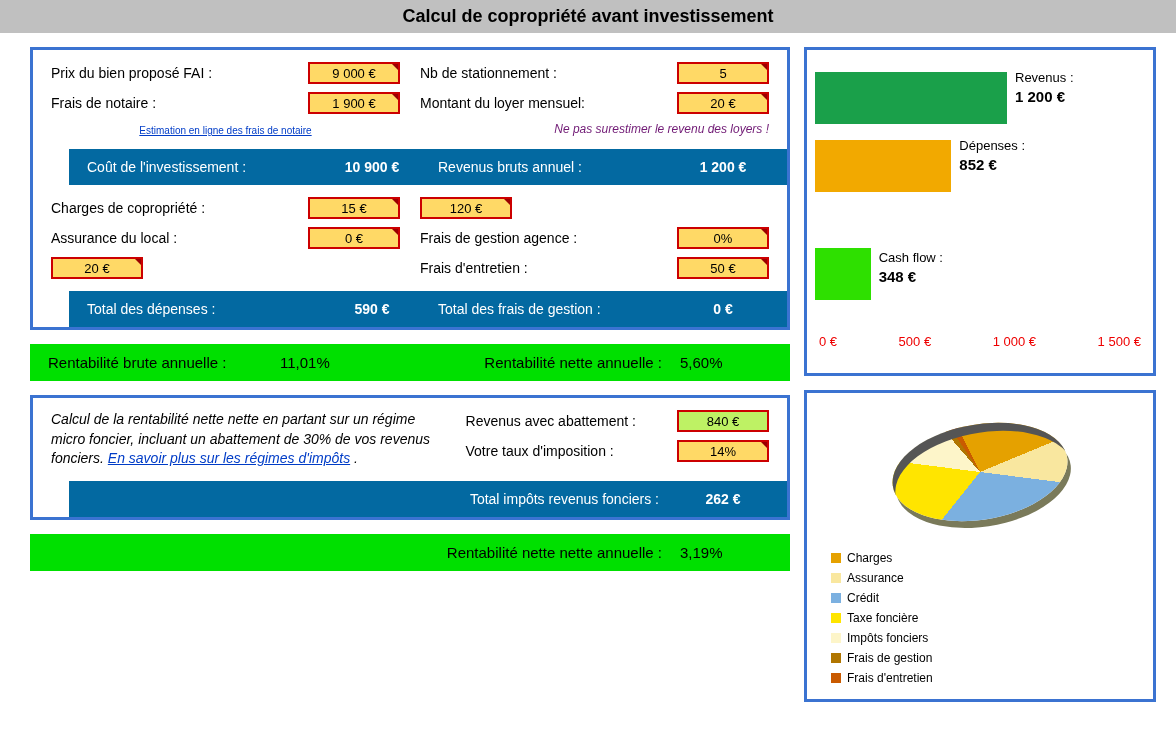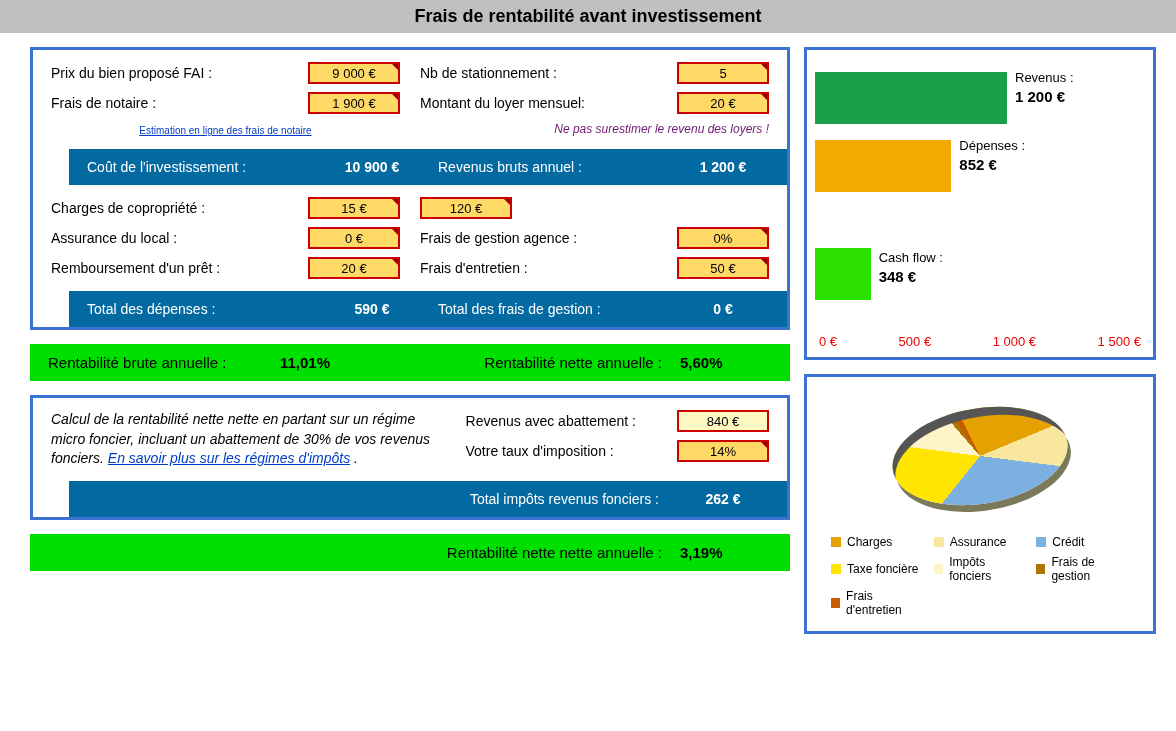--- a/index.html
+++ b/index.html
@@ -8,61 +8,61 @@
 .container { display: flex; gap: 14px; padding: 14px 18px; }
 .left-col { width: 772px; display: flex; flex-direction: column; gap: 14px; padding-left: 12px; }
 .right-col { width: 352px; display: flex; flex-direction: column; gap: 14px; }
 .panel { border: 3px solid #3b73d1; background: #fff; }
 .row-group { padding: 12px 18px; display: flex; gap: 20px; }
 .col { flex: 1; display: flex; flex-direction: column; gap: 8px; }
 .field-row { display: flex; align-items: center; gap: 8px; }
 .field-label { flex: 1; font-size: 14px; }
 .field-box { width: 92px; height: 22px; background: #ffd966; border: 2px solid #c00; display:flex; align-items:center; justify-content:center; font-size: 13px; position: relative; }
 .field-box::after { content:""; position:absolute; top:0; right:0; width:0; height:0; border-left: 6px solid transparent; border-top: 6px solid #900; }
-.readonly-box { width: 92px; height: 22px; border: 2px solid #c00; display:flex; align-items:center; justify-content:center; font-size: 13px; background:#fef9c3; }
+.readonly-box { width: 92px; height: 22px; border: 2px solid #c00; display:flex; align-items:center; justify-content:center; font-size: 13px; background:#bef264; }
 .link { color: #003cc7; text-decoration: underline; font-size: 10px; cursor:pointer; }
 .note { color: #701a75; font-style: italic; font-size: 12px; text-align:right; }
 .summary-bar { background: #0369a1; color: #fff; display:flex; padding: 10px 18px; font-size: 14px; margin-left: 36px; }
 .summary-bar .s-left, .summary-bar .s-right { flex:1; display:flex; }
 .summary-bar .s-label { flex:1; }
 .summary-bar .s-val { width: 92px; text-align:center; font-weight: bold; }
 .green-bar { background: #00e000; display:flex; padding: 10px 18px; font-size: 15px; }
 .green-bar .g-label { flex:1; text-align:right; padding-right: 18px; }
-.green-bar .g-val { width: 92px; text-align:left; font-weight:bold; }
+.green-bar .g-val { width: 92px; text-align:left; font-weight:normal; }
 .green-bar .first-label { text-align:left; flex:0.8; }
 .desc-text { font-style: italic; font-size: 14px; line-height: 1.4; }
 .desc-text a { color: #003cc7; text-decoration: underline; }
 
-.chart-panel { padding: 14px 8px 8px 8px; }
+.chart-panel { padding: 14px 8px 24px 8px; }
 .bar-area { position: relative; height: 260px; }
 .bar-row { display:flex; align-items:center; height: 68px; position:relative; }
 .bar { height: 52px; }
 .bar-label { position:absolute; font-size: 13px; line-height:1.3; }
 .bar-label .bv { font-weight:bold; font-size: 15px; }
 .axis { display:flex; justify-content:space-between; color:#e00; font-size: 13px; margin-top: 10px; padding: 0 4px; }
 
 .pie-panel { padding: 14px; text-align:center; }
 .pie-wrap { display:flex; justify-content:center; margin-bottom: 14px; }
 .pie { width: 180px; height: 130px; border-radius: 50%; background: conic-gradient(
   #e5a100 0deg 80deg,
   #f9e79f 80deg 120deg,
   #7bb0e0 120deg 230deg,
   #ffe500 230deg 300deg,
   #fdf5c9 300deg 348deg,
   #b07500 348deg 354deg,
   #c95a00 354deg 360deg
 ); transform: scaleY(0.72) rotate(-20deg); box-shadow: 0 14px 0 -2px #555 inset, 0 10px 0 0 #7a7a5a; }
-.legend { display:grid; grid-template-columns: 1fr 1fr 1fr; gap: 6px 10px; font-size: 12px; text-align:left; padding: 0 10px; }
+.legend { display:grid; grid-template-columns: 1fr; gap: 6px 10px; font-size: 12px; text-align:left; padding: 0 10px; }
 .leg-item { display:flex; align-items:center; gap:6px; }
 .leg-sw { width:10px; height:10px; }
 </style>
 </head>
 <body>
 
-<div class="title-bar">Frais de rentabilité avant investissement</div>
+<div class="title-bar">Calcul de copropriété avant investissement</div>
 
 <div class="container">
 
   <div class="left-col">
 
     <div class="panel">
       <div class="row-group">
         <div class="col">
           <div class="field-row">
             <div class="field-label">Prix du bien proposé FAI :</div>
@@ -100,21 +100,20 @@
         <div class="col">
           <div class="field-row">
             <div class="field-label">Charges de copropriété :</div>
             <div class="field-box">15 €</div>
           </div>
           <div class="field-row">
             <div class="field-label">Assurance du local :</div>
             <div class="field-box">0 €</div>
           </div>
           <div class="field-row">
-            <div class="field-label">Remboursement d'un prêt :</div>
             <div class="field-box">20 €</div>
           </div>
         </div>
         <div class="col">
           <div class="field-row">
             <div class="field-box">120 €</div>
           </div>
           <div class="field-row">
             <div class="field-label">Frais de gestion agence :</div>
             <div class="field-box">0%</div>

